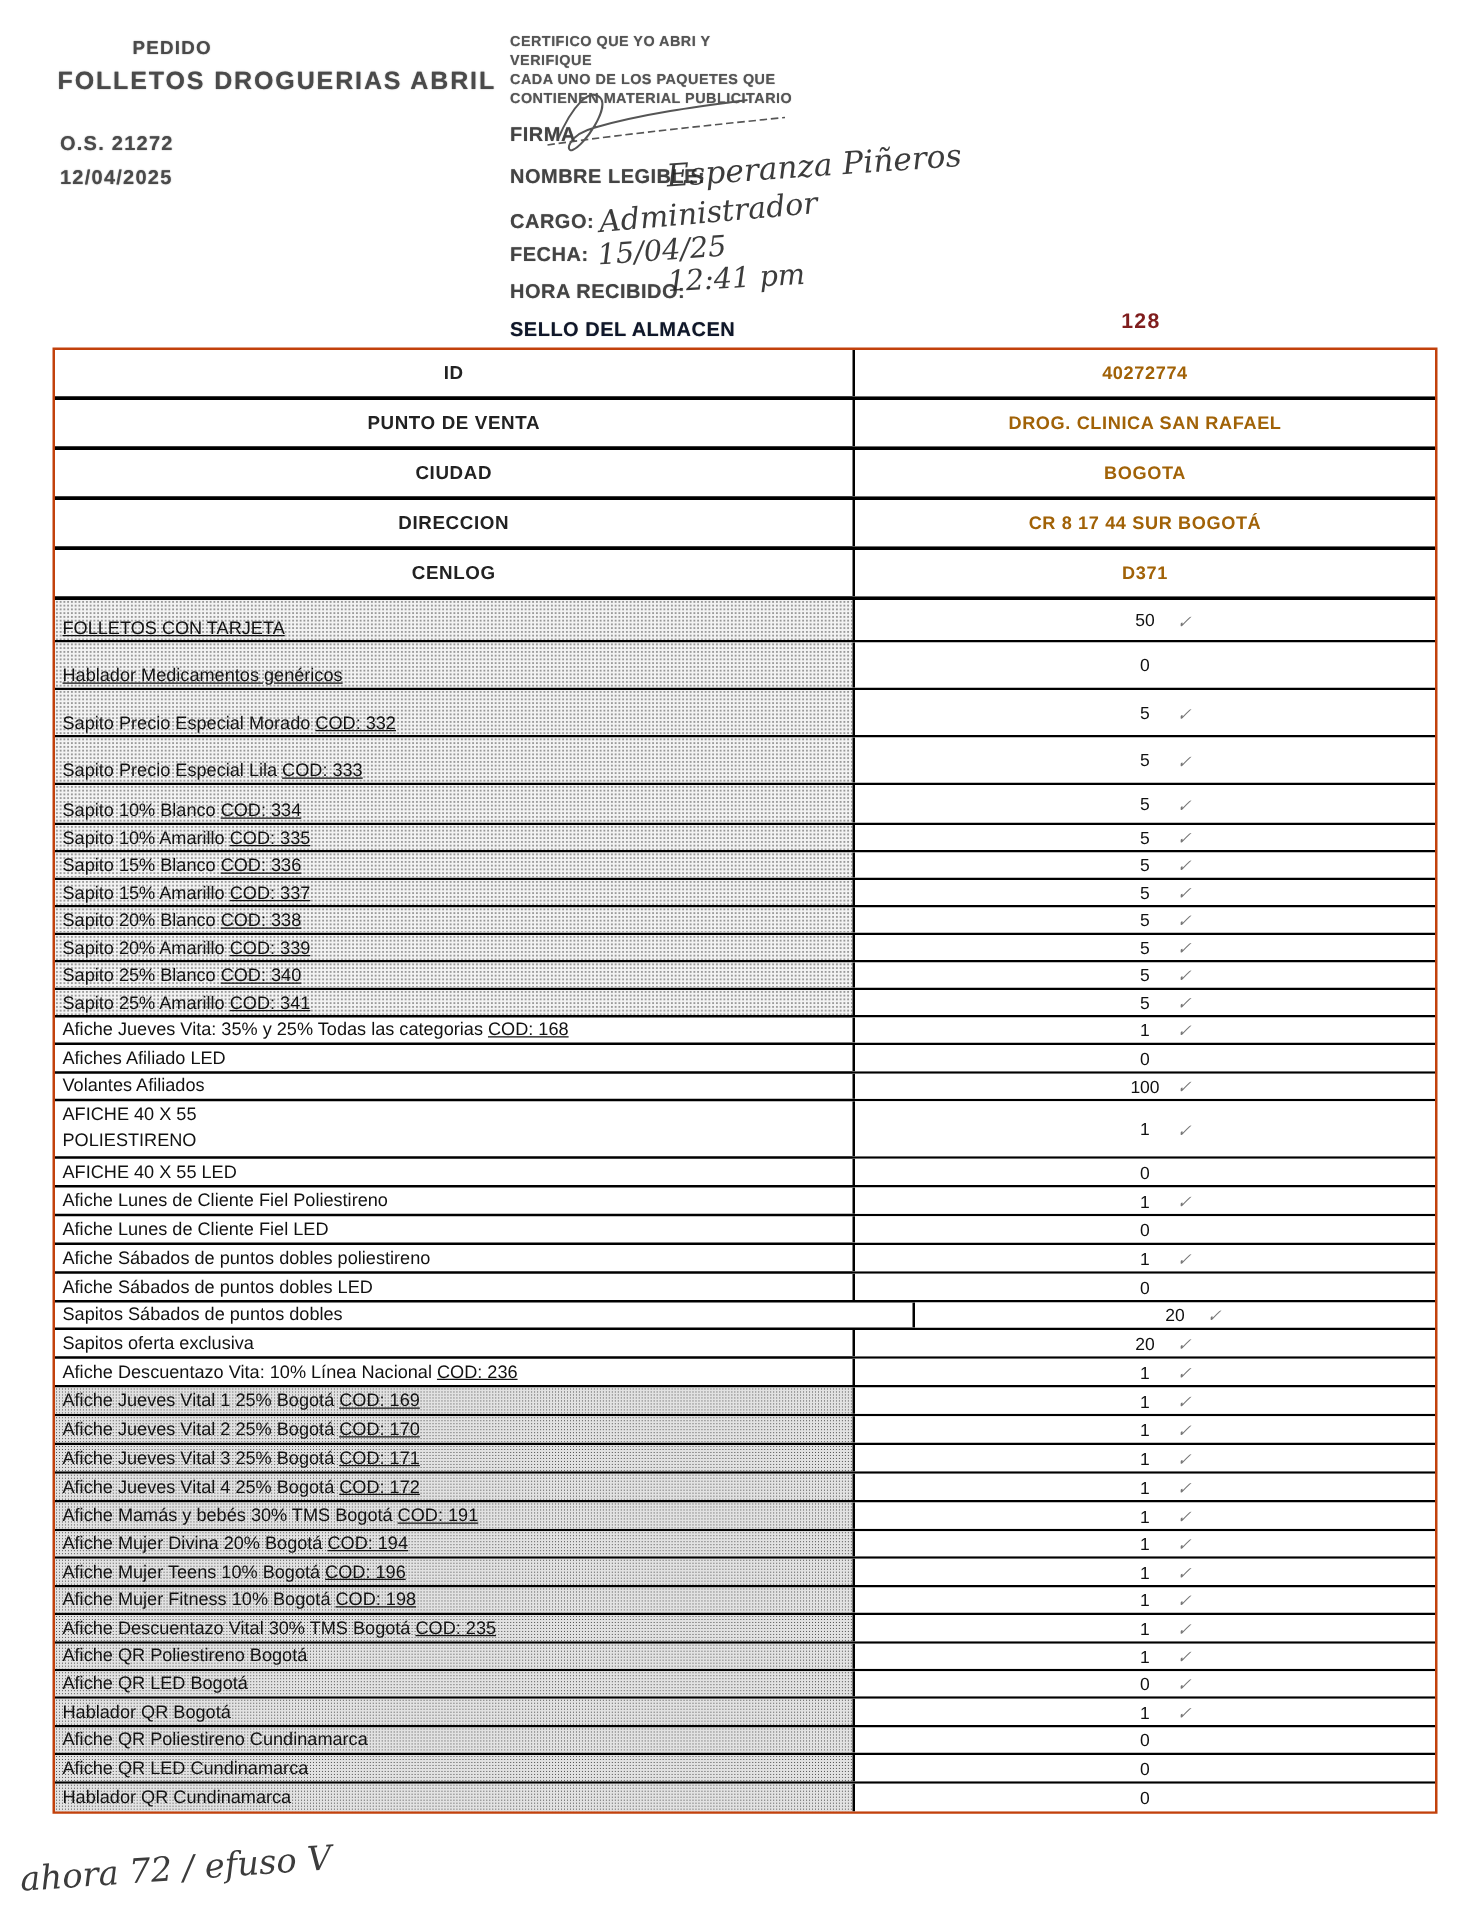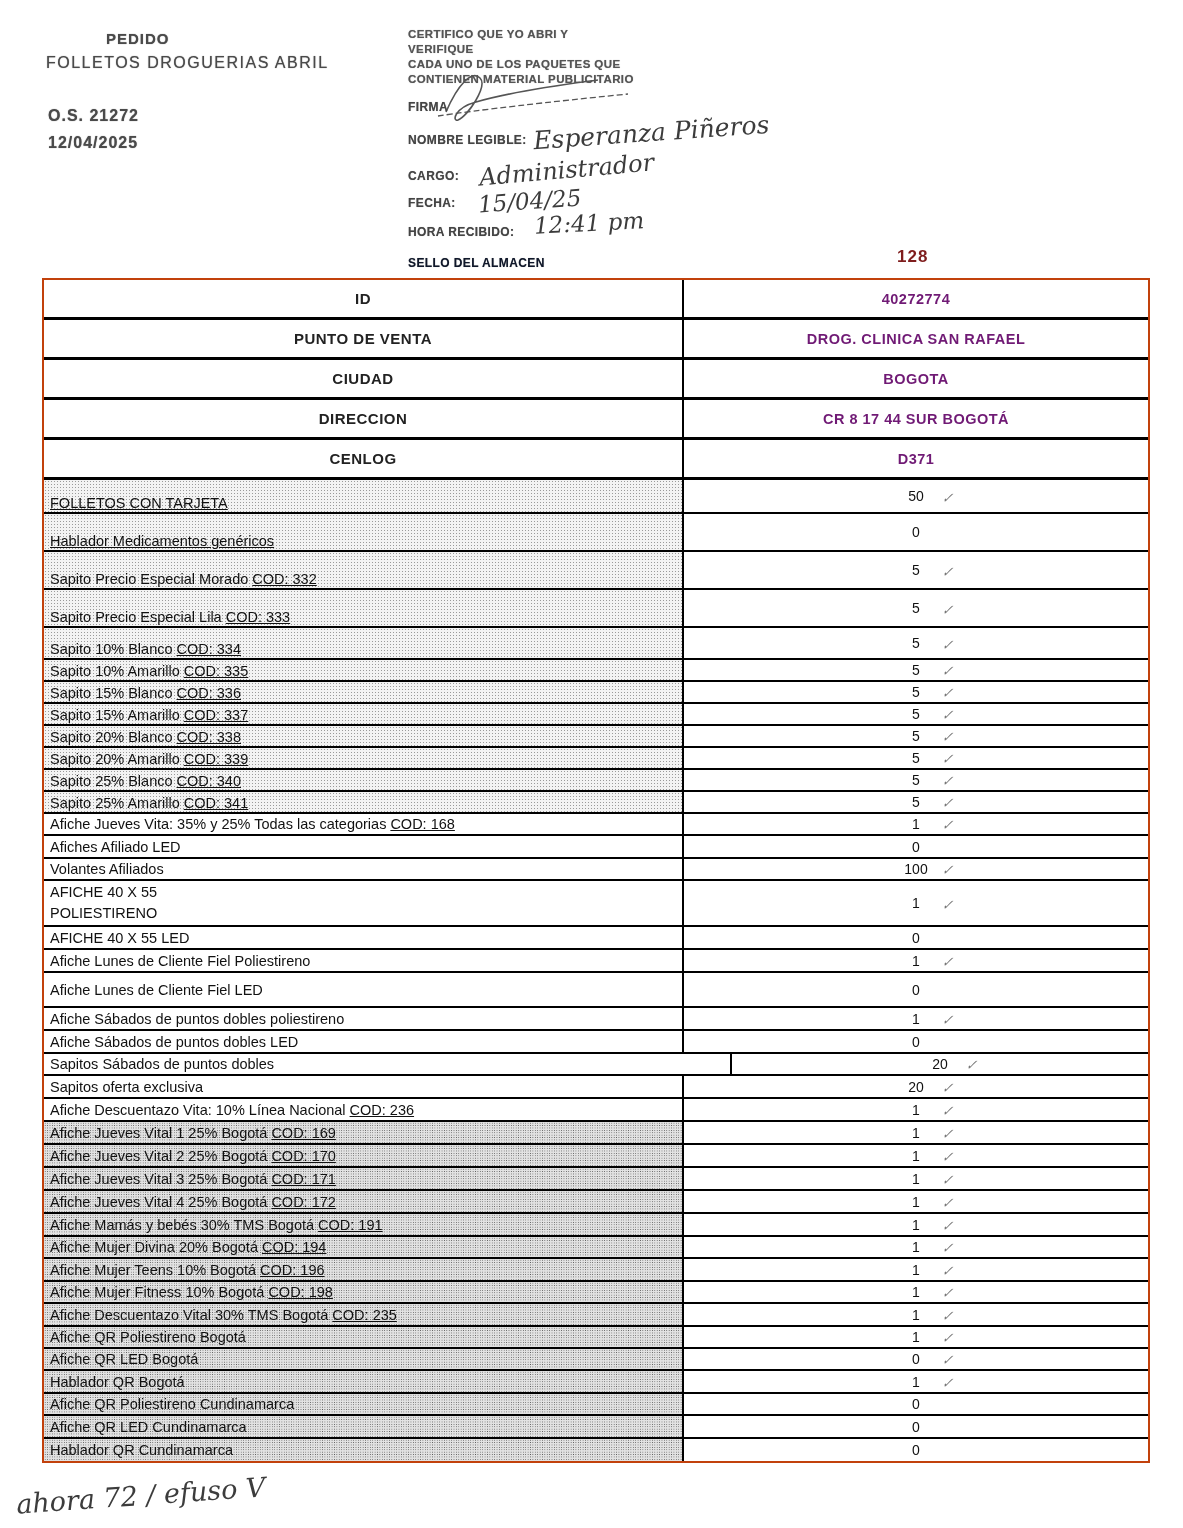--- a/index.html
+++ b/index.html
@@ -3,26 +3,26 @@
 <meta charset="utf-8">
 <style>
   html,body{margin:0;padding:0;background:#fff;}
   .page{
     position:relative;width:1183px;height:1528px;background:#fff;
     font-family:"Liberation Sans",sans-serif;color:#1a1a1a;overflow:hidden;
   }
   
   .hdr-faded{color:#4a4a4a;text-shadow:0 0 1px #777;letter-spacing:1px;}
   .doc-type{position:absolute;left:106px;top:30px;font-size:15px;font-weight:700;}
-  .campaign{position:absolute;left:46px;top:54px;font-size:16px;font-weight:400;letter-spacing:1.5px;}
+  .campaign{position:absolute;left:46px;top:54px;font-size:20px;font-weight:700;letter-spacing:1.5px;}
   .os-number{position:absolute;left:48px;top:107px;font-size:16px;font-weight:700;}
   .os-date{position:absolute;left:48px;top:134px;font-size:16px;font-weight:700;}
   .cert{position:absolute;left:408px;top:27px;font-size:11.5px;line-height:15px;color:#555;
         text-shadow:0 0 .8px #888;letter-spacing:.4px;font-weight:700;}
-  .lbl{position:absolute;font-size:12px;font-weight:700;color:#444;text-shadow:0 0 .7px #888;letter-spacing:.4px;}
+  .lbl{position:absolute;font-size:16px;font-weight:700;color:#444;text-shadow:0 0 .7px #888;letter-spacing:.4px;}
   .lbl-firma{left:408px;top:100px;}
   .lbl-nombre{left:408px;top:133px;}
   .lbl-cargo{left:408px;top:169px;}
   .lbl-fecha{left:408px;top:196px;}
   .lbl-hora{left:408px;top:225px;}
   .lbl-sello{left:408px;top:256px;color:#0f172a;}
   .page-num{position:absolute;left:897px;top:247px;font-size:17px;font-weight:700;color:#7f1d1d;letter-spacing:1px;}
   .hand{font-family:"DejaVu Serif",serif;font-style:italic;color:#222;opacity:.88;white-space:nowrap;}
   .hw-nombre{position:absolute;left:533px;top:118px;font-size:25px;transform:rotate(-4deg);}
   .hw-cargo{position:absolute;left:479px;top:156px;font-size:24px;transform:rotate(-5deg);}
@@ -35,21 +35,21 @@
     position:absolute;left:42px;top:278px;width:1108px;
     border:2px solid #c2410c;box-sizing:border-box;background:#fff;
   }
   .trow{display:flex;box-sizing:border-box;border-bottom:2px solid #000;}
   .trow:last-child{border-bottom:none;}
   .trow.thick{border-bottom:3px solid #000;}
   .cell-l{width:638px;box-sizing:border-box;display:flex;align-items:center;padding:1px 6px;}
   .cell-r{flex:1;box-sizing:border-box;border-left:2px solid #000;position:relative;
           display:flex;align-items:center;justify-content:center;background:#fff;}
   .info .cell-l{justify-content:center;font-weight:700;font-size:15px;letter-spacing:.5px;color:#222;}
-  .info .cell-r{font-weight:700;font-size:14.5px;letter-spacing:.5px;color:#701a75;}
+  .info .cell-r{font-weight:700;font-size:14.5px;letter-spacing:.5px;color:#a16207;}
   .item .cell-l{font-size:14.5px;color:#111;}
   .item .qty{font-size:14px;color:#111;}
   .check{position:absolute;left:calc(50% + 26px);top:55%;transform:translateY(-50%) skewX(-12deg) rotate(-6deg);
          font-family:"DejaVu Serif",serif;font-style:italic;font-size:13px;color:#777;}
   .name-lines{display:flex;flex-direction:column;justify-content:center;line-height:21px;}
   .u{text-decoration:underline;}
   .cod{text-decoration:underline;margin-left:4px;}
   
   .shade-light .cell-l{
     background-color:#f3f3f3;
@@ -287,21 +287,21 @@
         </div>
         <div class="trow item" style="height: 23px;">
           <div class="cell-l">
             <span class=""><span>Afiche Lunes de Cliente Fiel Poliestireno</span></span>
           </div>
           <div class="cell-r">
             <span class="qty">1</span>
             <span class="check">✓</span>
           </div>
         </div>
-        <div class="trow item" style="height: 35px;">
+        <div class="trow item" style="height: 23px;">
           <div class="cell-l">
             <span class=""><span>Afiche Lunes de Cliente Fiel LED</span></span>
           </div>
           <div class="cell-r">
             <span class="qty">0</span>
           </div>
         </div>
         <div class="trow item" style="height: 23px;">
           <div class="cell-l">
             <span class=""><span>Afiche Sábados de puntos dobles poliestireno</span></span>

